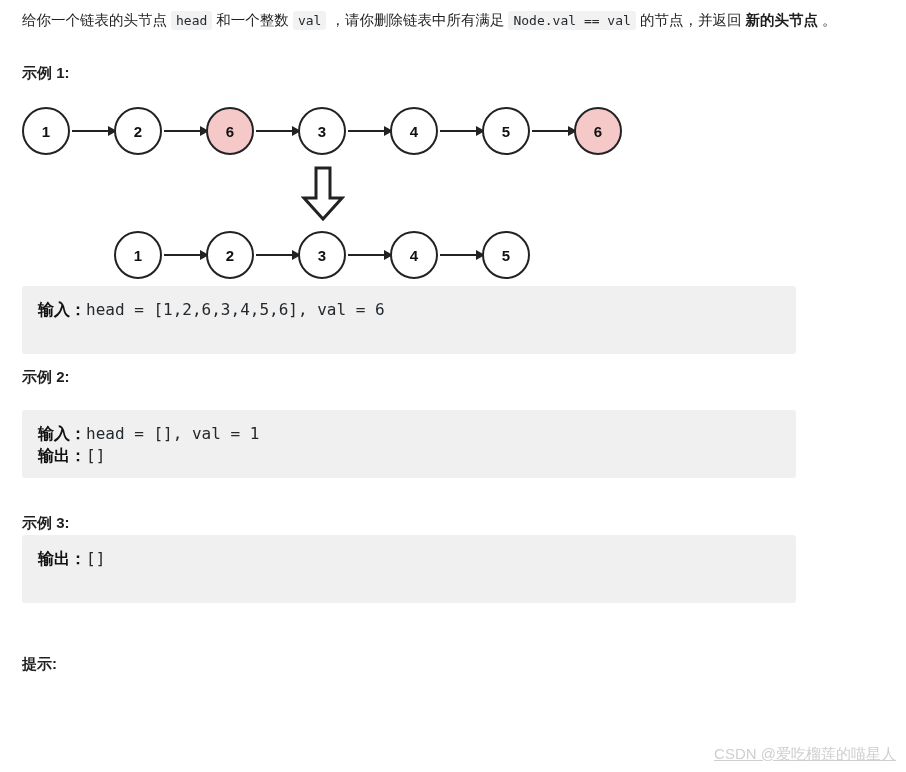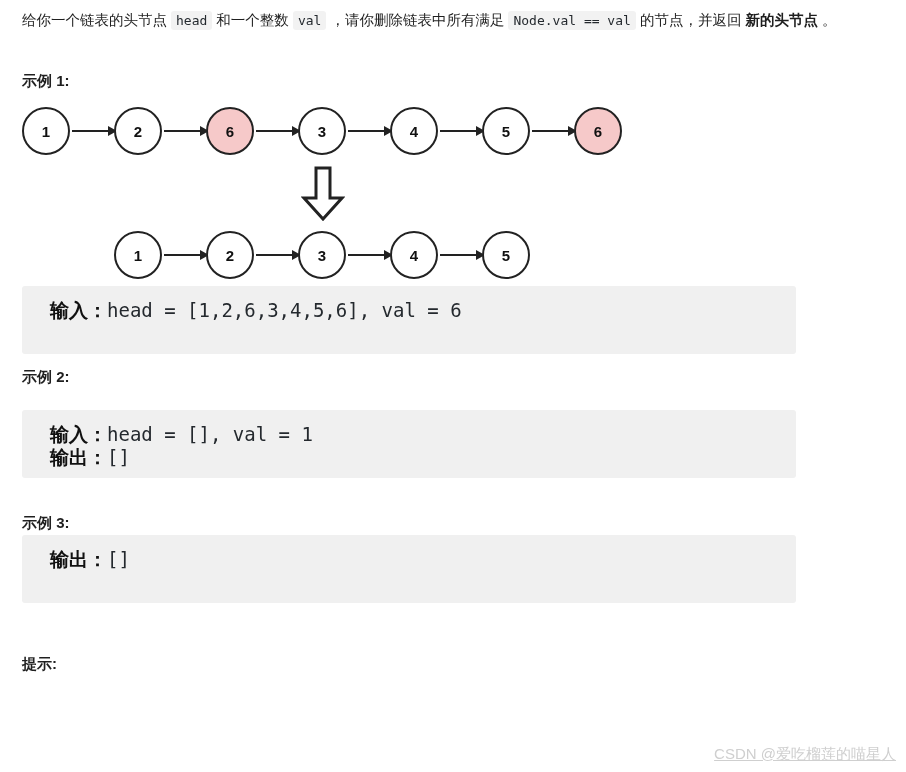--- a/index.html
+++ b/index.html
@@ -36,21 +36,21 @@
   }
 
   
   .heading {
     position: absolute;
     left: 16px;
     font-size: 15px;
     font-weight: bold;
     color: #1f1f1f;
   }
-  .h-ex1 { top: 72px; }
+  .h-ex1 { top: 64px; }
   .h-ex2 { top: 368px; }
   .h-ex3 { top: 514px; }
   .h-tip { top: 655px; }
 
   
   .figure { position: absolute; left: 0; top: 96px; width: 906px; height: 190px; }
   .node {
     position: absolute;
     width: 48px; height: 48px;
     border-radius: 50%;
@@ -76,23 +76,23 @@
   }
   .downarrow { position: absolute; }
 
   
   .codeblock {
     position: absolute;
     left: 16px;
     width: 774px;
     background: #f0f0f0;
     border-radius: 3px;
-    padding: 13px 16px 14px 28px;
+    padding: 13px 16px 14px 16px;
     font-family: "DejaVu Sans Mono", "Liberation Mono", monospace;
-    font-size: 19px;
+    font-size: 16px;
     line-height: 22px;
     color: #24292e;
     white-space: pre;
   }
   .codeblock .lbl {
     font-family: "Liberation Sans", "DejaVu Sans", sans-serif;
     font-weight: bold;
     color: #111111;
   }
   .cb1 { top: 286px; height: 68px; }

